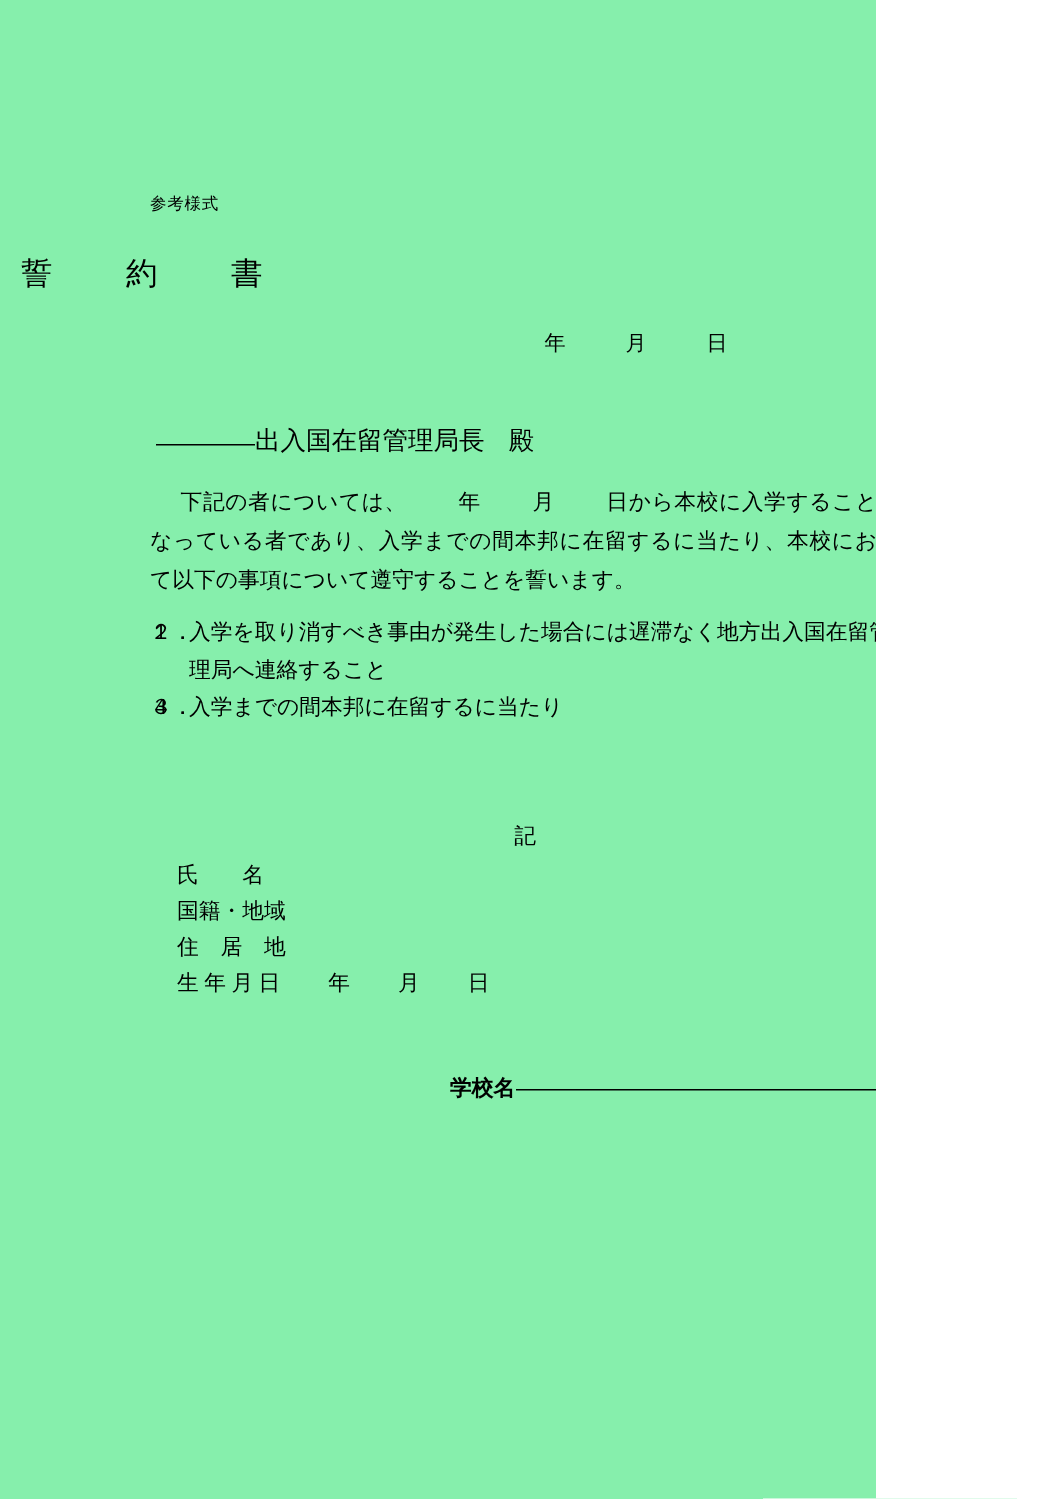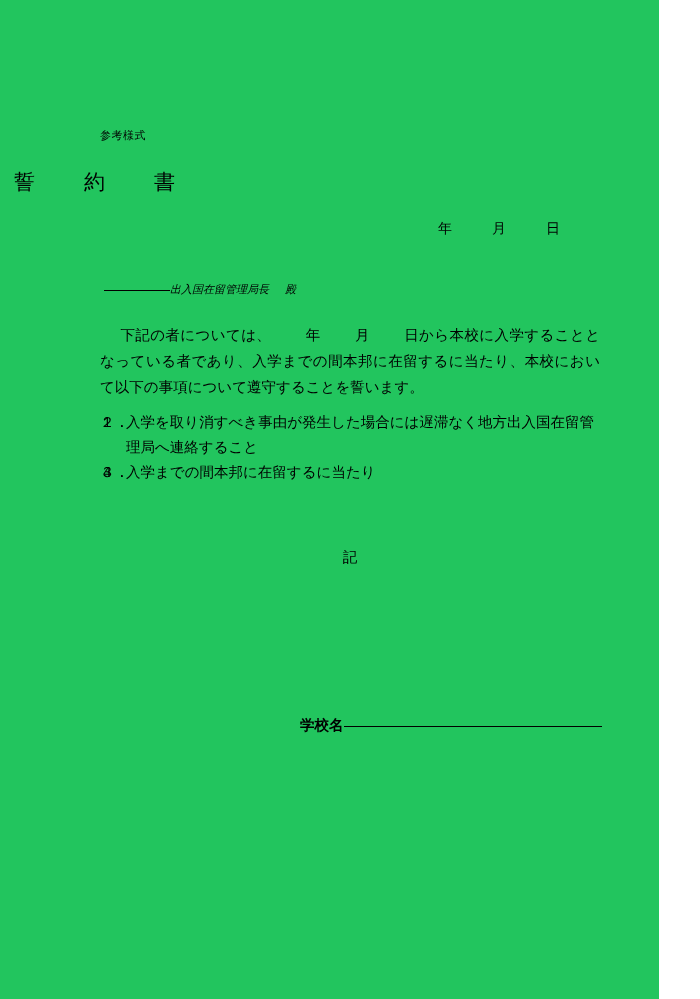--- a/index.html
+++ b/index.html
@@ -13,23 +13,23 @@
     position: relative;
     font-family: "Liberation Serif", "DejaVu Serif", serif;
     color: #000000;
     -webkit-font-smoothing: antialiased;
   }
 
   .page {
     position: absolute;
     left: 0;
     top: 0;
-    width: 659px;
+    width: 584px;
     height: 999px;
-    background: #22c55e;
+    background: #86efac;
     overflow: hidden;
   }
 
   
   .form-marker {
     position: absolute;
     left: 100px;
     top: 128px;
     font-size: 11px;
     letter-spacing: 0.5px;
@@ -57,23 +57,22 @@
     letter-spacing: 1px;
     white-space: nowrap;
   }
   .date-line .sp { display: inline-block; width: 30px; }
 
   
   .addressee {
     position: absolute;
     left: 104px;
     top: 282px;
-    font-size: 11px;
-    white-space: nowrap;
-    font-style: italic;
+    font-size: 17px;
+    white-space: nowrap;
   }
   .addressee .blank {
     display: inline-block;
     width: 66px;
     border-bottom: 1px solid #000;
     vertical-align: 2px;
     margin-right: 0px;
   }
   .addressee .gap { display: inline-block; width: 16px; }
 
@@ -187,18 +186,32 @@
       <span class="num">３．</span>
     </div>
     <div class="list-item">
       <span class="num">４．</span>
       <span>入学までの間本邦に在留するに当たり</span>
     </div>
   </div>
 
   <div class="ki">記</div>
 
+  <div class="fields">
+    <div class="field-row">
+      <span class="field-label">氏　　名</span>
+    </div>
+    <div class="field-row">
+      <span class="field-label">国籍・地域</span>
+    </div>
+    <div class="field-row">
+      <span class="field-label">住　居　地</span>
+    </div>
+    <div class="field-row">
+      <span class="field-label">生 年 月 日</span><span class="dsp"></span><span>年</span><span class="dsp"></span><span>月</span><span class="dsp"></span><span>日</span>
+    </div>
+  </div>
 
   <div class="school">
     <span>学校名</span><span class="rule"></span>
   </div>
 
 </div>
 
 </body></html>

